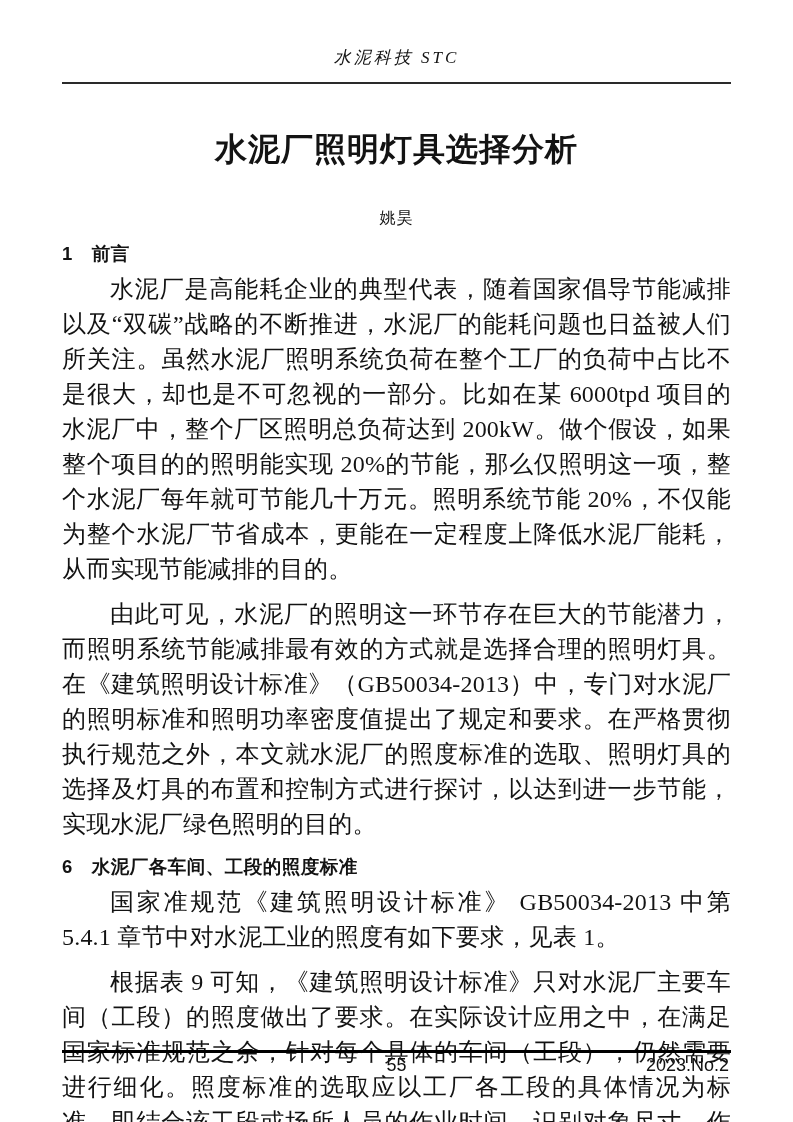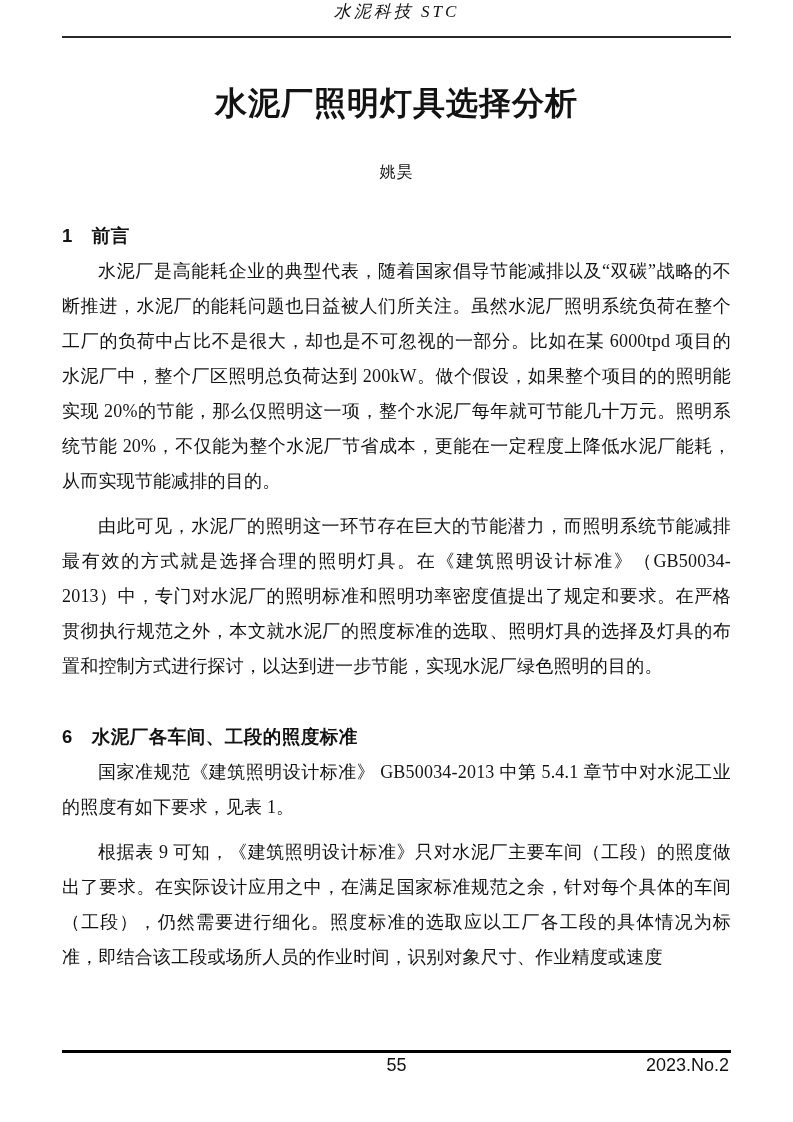--- a/index.html
+++ b/index.html
@@ -12,20 +12,21 @@
     margin: 0 auto;
     font-family: "Liberation Serif", "DejaVu Serif", serif;
     color: #131313;
     overflow: hidden;
   }
   .content {
     padding: 0 62px;
   }
   
   .running-head {
+    padding-top: 46px;
     text-align: center;
     font-size: 17px;
     letter-spacing: 3px;
     font-style: italic;
     font-family: "Liberation Serif", "DejaVu Serif", serif;
   }
   .head-rule {
     margin-top: 13px;
     border: none;
     border-top: 2.5px solid #2a2a2a;
@@ -48,26 +49,26 @@
   .article-affiliation {
     margin-top: 9px;
     text-align: center;
     font-size: 17.5px;
   }
   
   .section-heading {
     font-family: "Liberation Sans", "DejaVu Sans", sans-serif;
     font-weight: 700;
     font-size: 18.5px;
-    margin-top: 40px;
+    margin-top: 12px;
     margin-bottom: 6px;
     letter-spacing: 0.5px;
   }
   .para {
-    font-size: 18px;
+    font-size: 24px;
     line-height: 35px;
     text-align: justify;
     text-indent: 2em;
     margin-top: 3px;
     margin-bottom: 10px;
     letter-spacing: 0.2px;
   }
   
   .footer {
     position: absolute;

